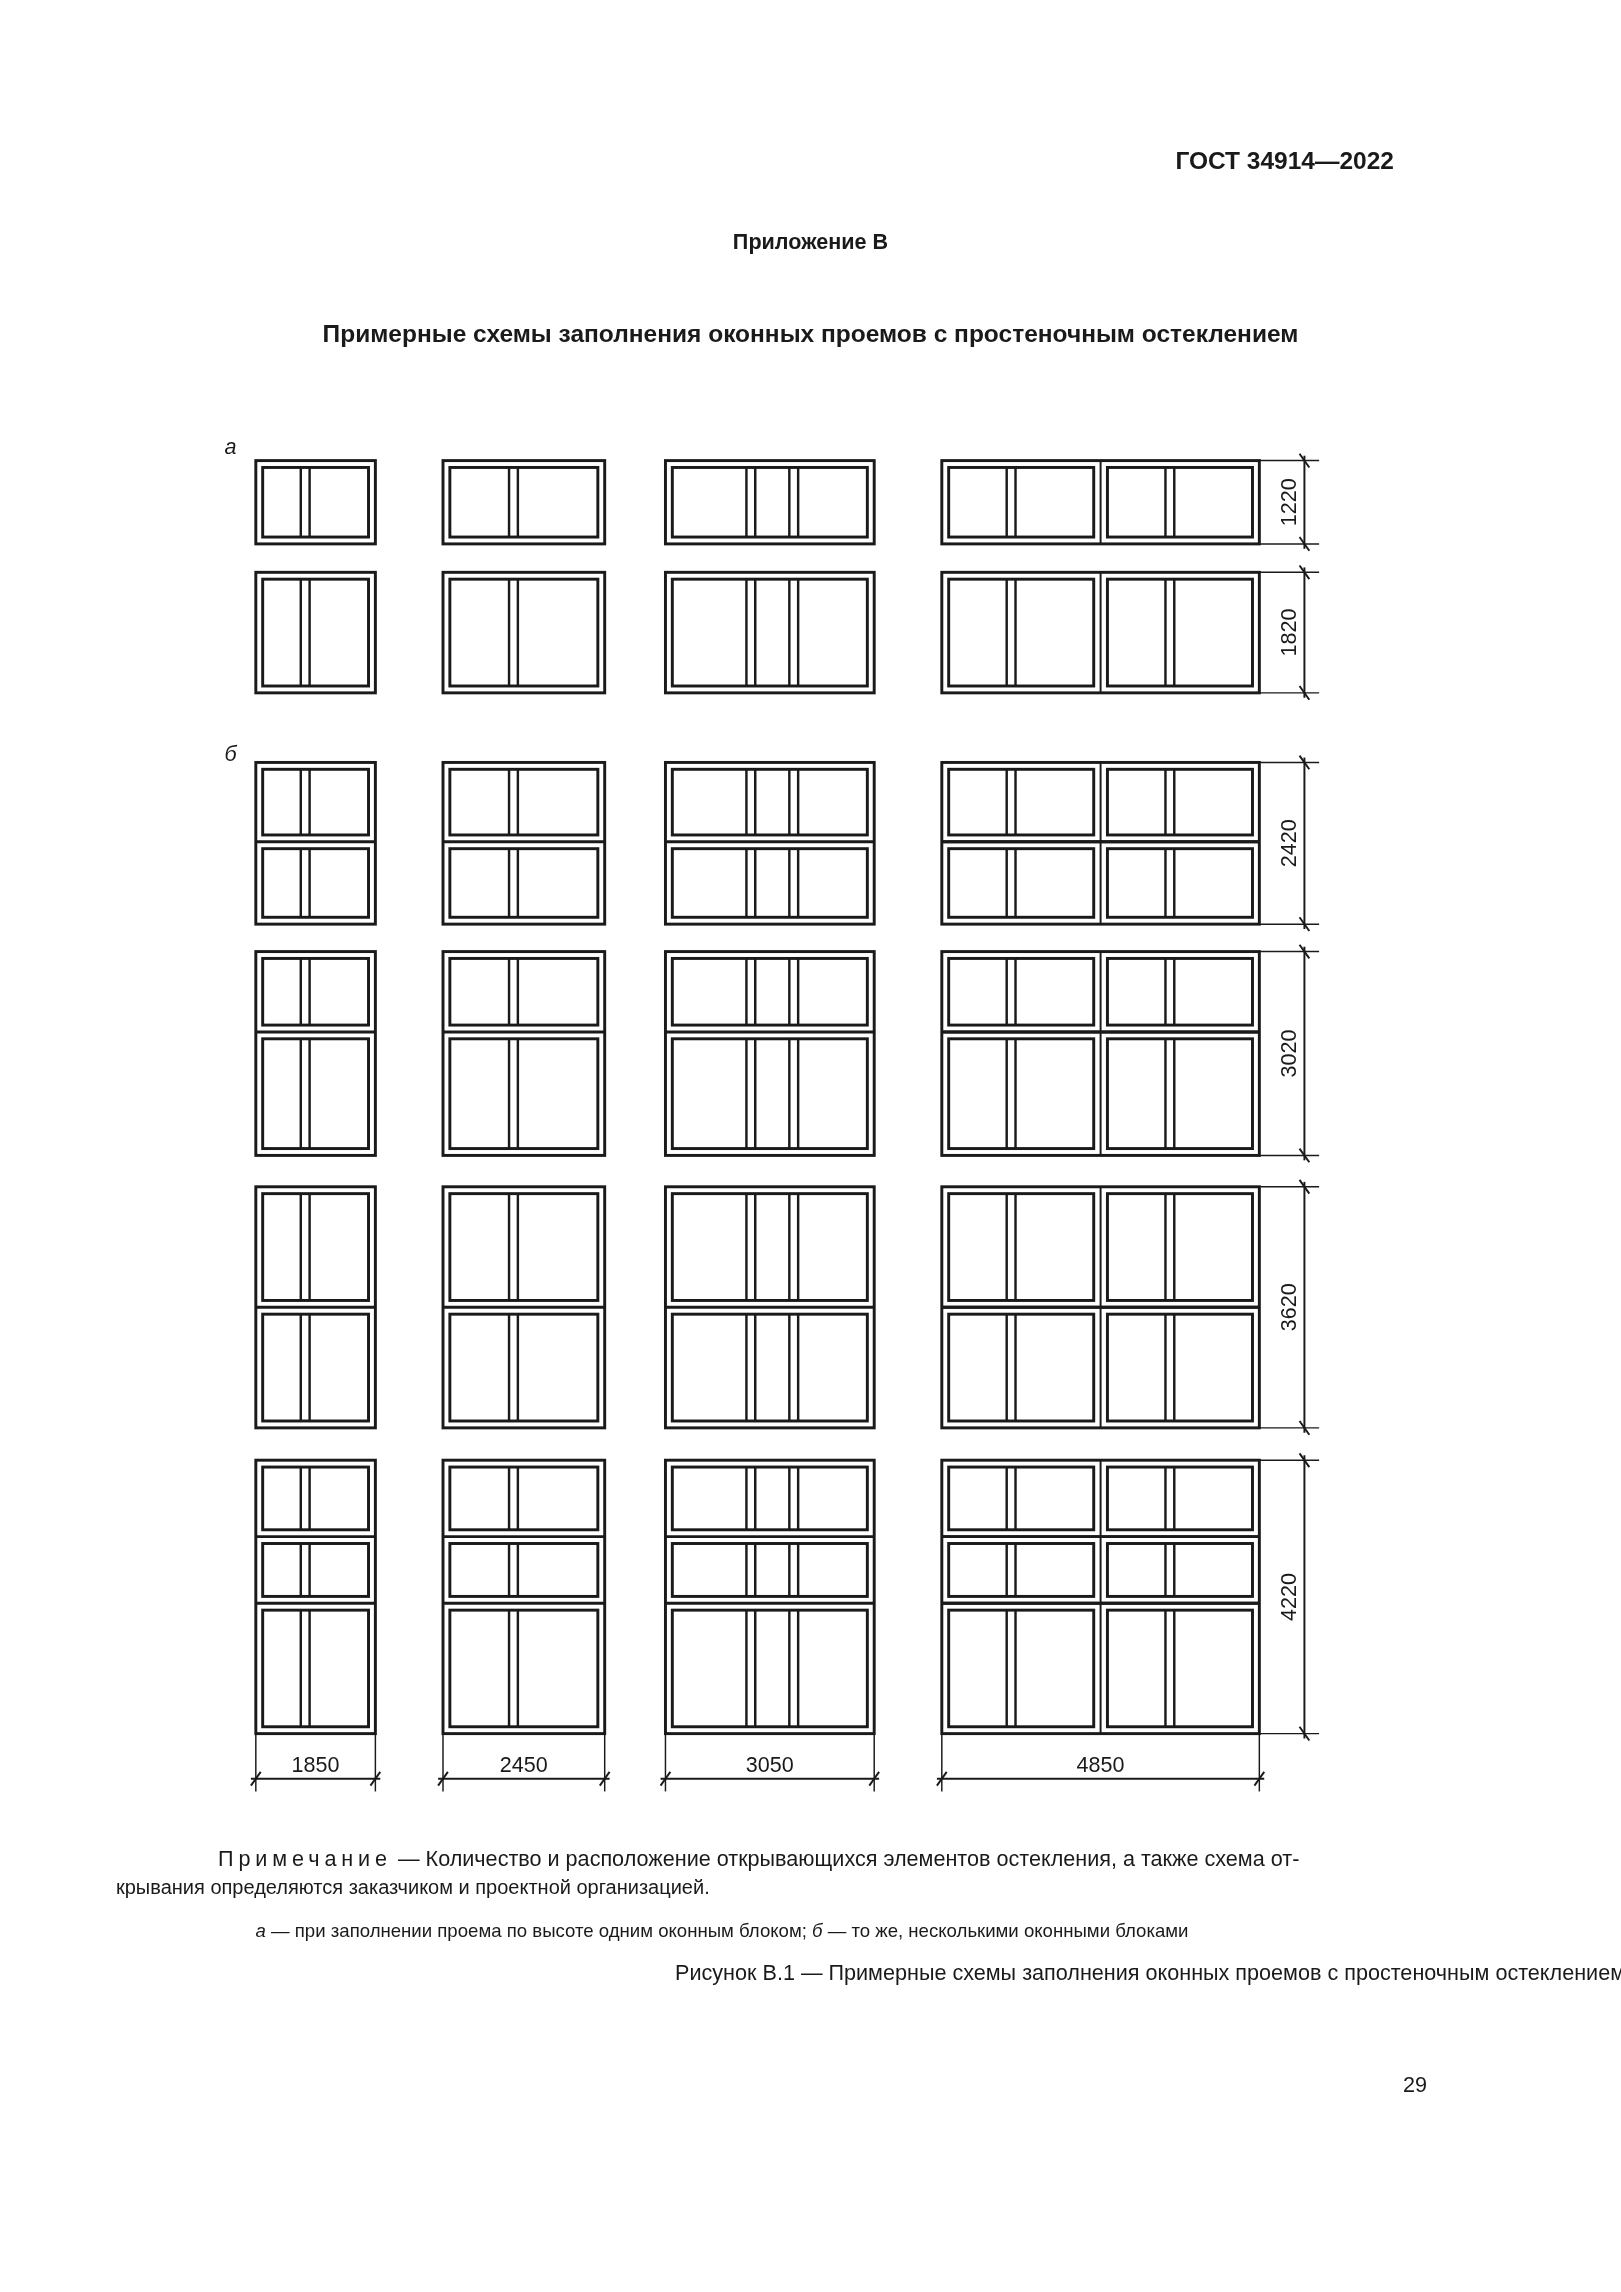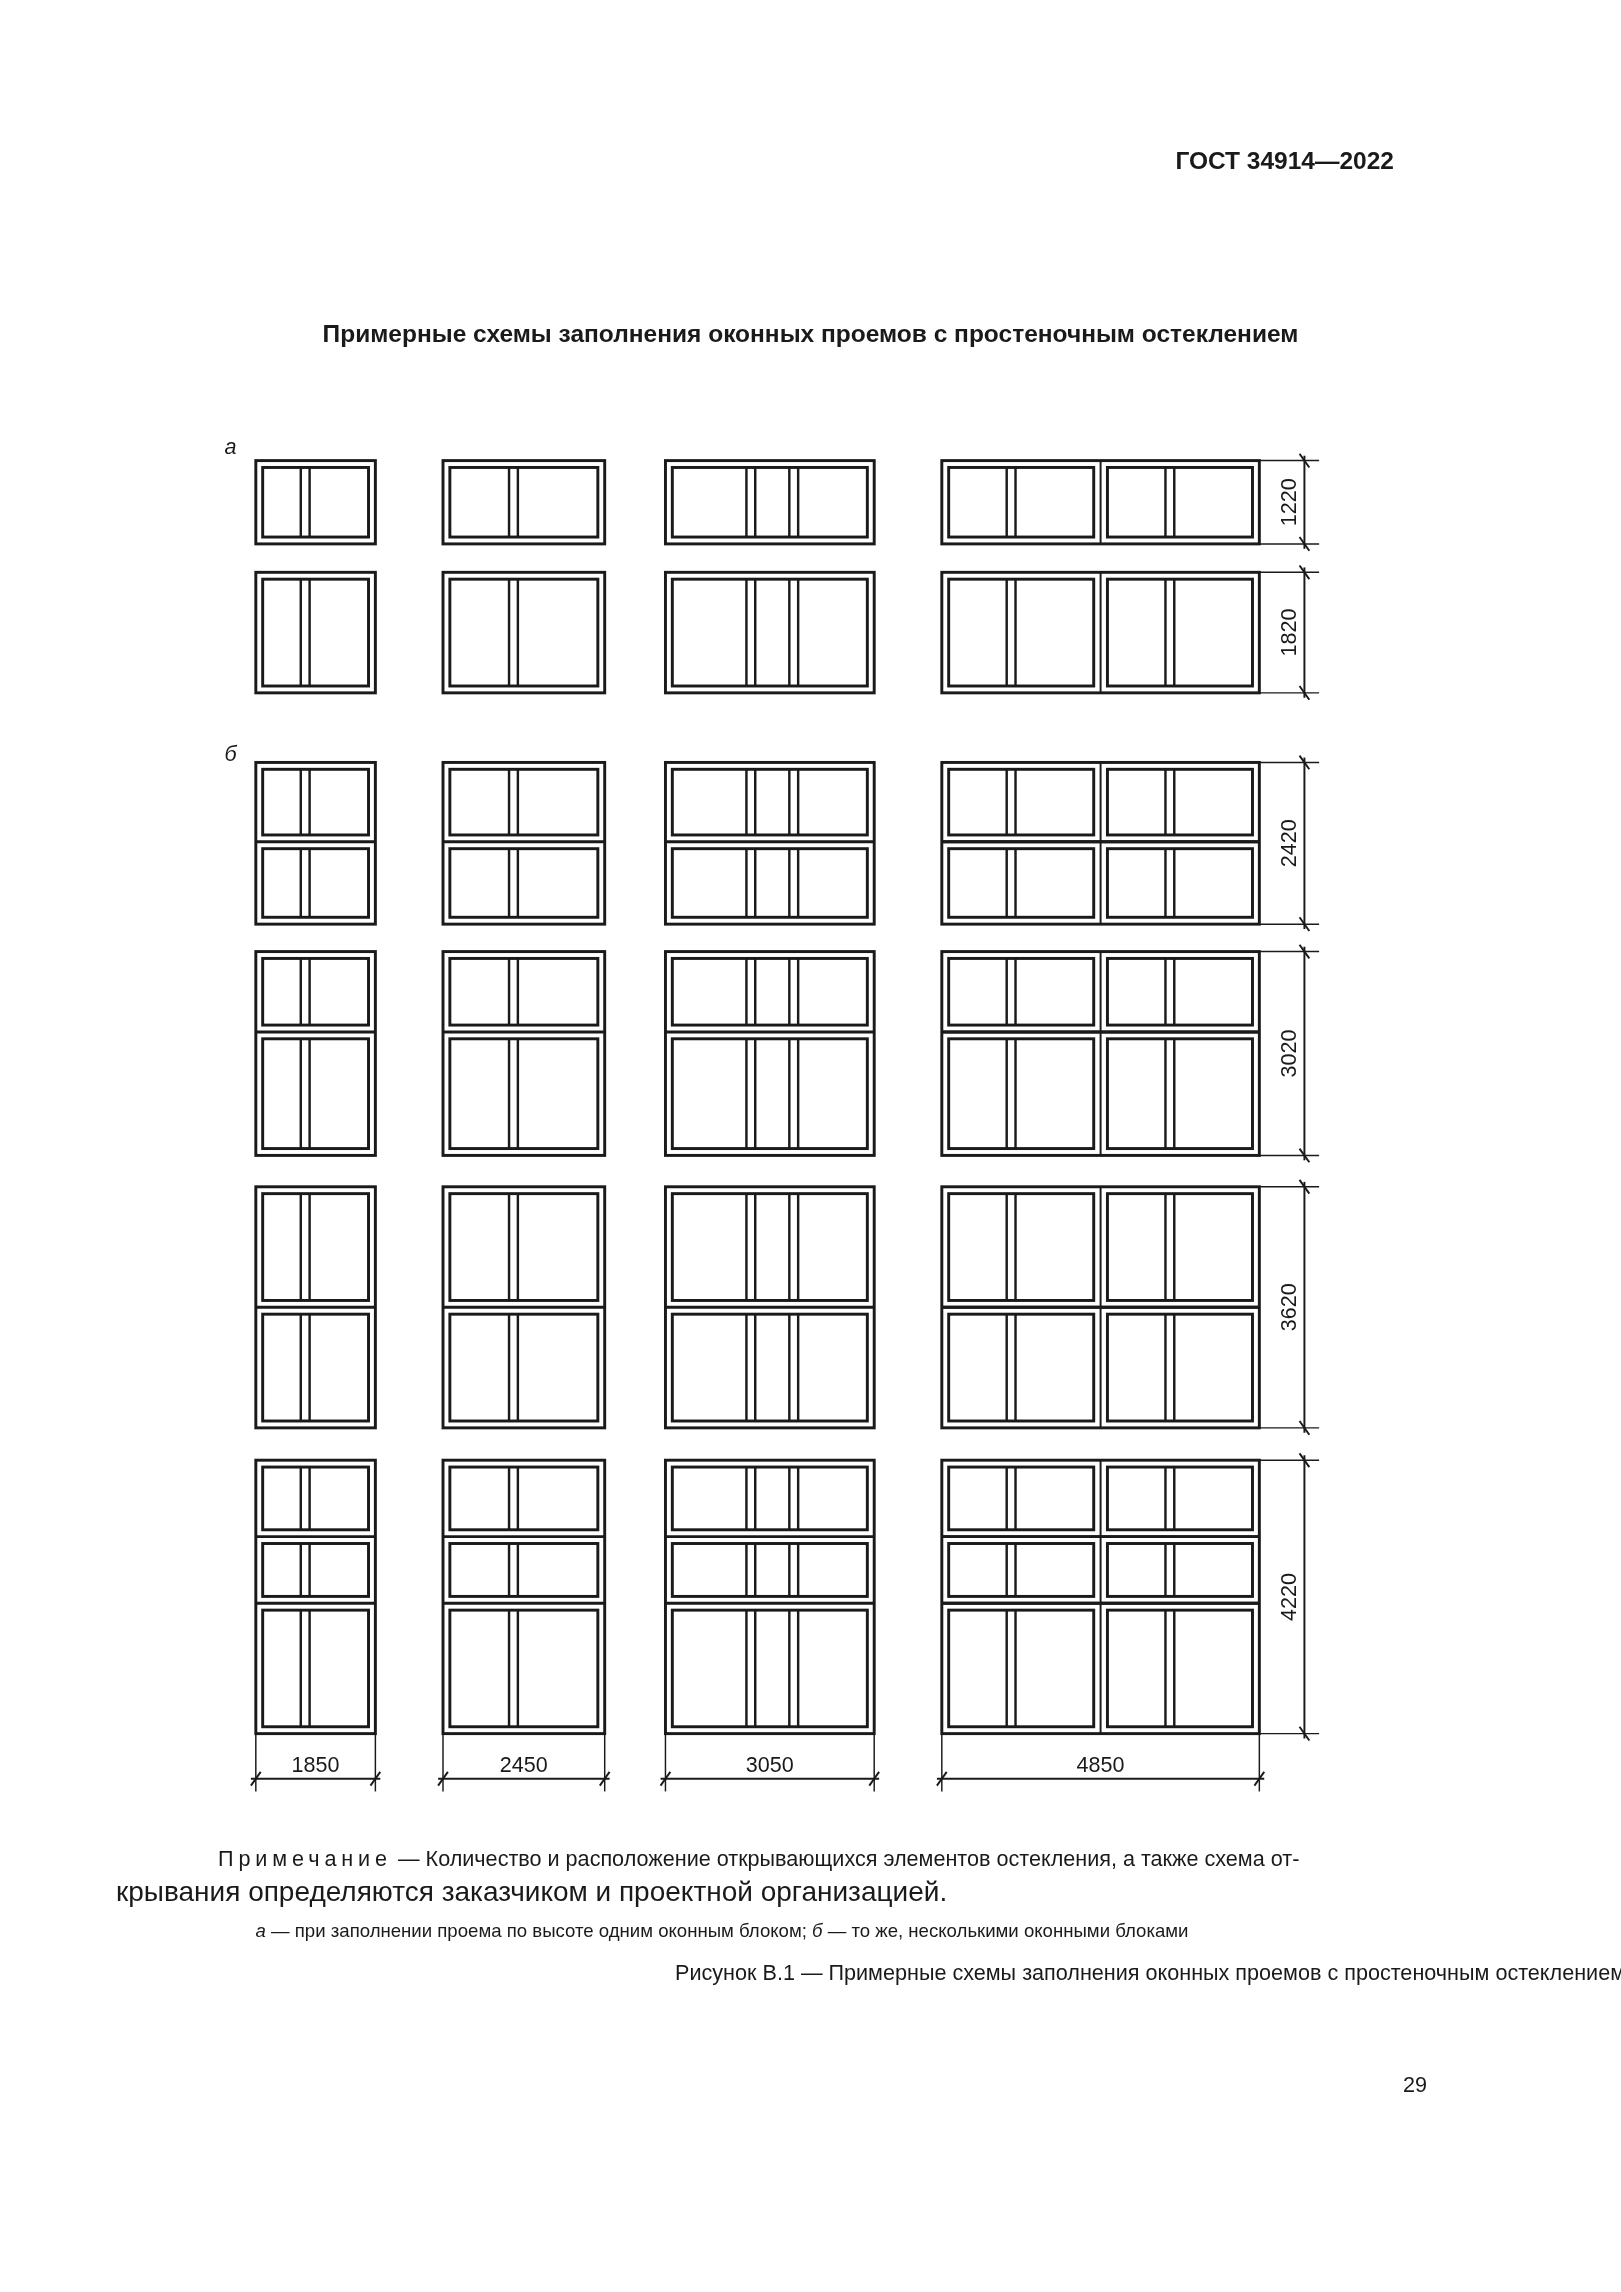--- a/index.html
+++ b/index.html
@@ -5,33 +5,34 @@
   html, body { margin:0; padding:0; background:#ffffff; }
   body { width:1621px; height:2293px; position:relative; overflow:hidden;
          font-family:"Liberation Sans", sans-serif; color:#1a1a1a; }
   .abs { position:absolute; }
   #std-code { left:948px; top:147px; width:446px; text-align:right; font-weight:bold; font-size:24.5px; }
   #annex-title { left:0; top:227px; width:1621px; text-align:center; font-weight:bold; font-size:21.6px; line-height:29px; }
   #main-title { left:0; top:320px; width:1621px; text-align:center; font-weight:bold; font-size:24.5px; }
   #figure { left:0; top:0; }
   .group-label { font-style:italic; font-size:22px; }
   #note-line1 { left:186px; top:1846px; font-size:21.6px;margin-left:32px; }
-  #note-line2 { left:116px; top:1876px; font-size:28px; }
+  #note-line2 { left:116px; top:1876px; font-size:20px; }
   .spaced { letter-spacing:4.9px; }
   #legend { left:0; top:1920px; width:1444px; text-align:center; font-size:18.6px; }
   #caption { left:4px; top:1960px; width:1621px; text-align:right; font-size:21.6px; }
   #page-number { left:1372px; top:2072px; width:55px; text-align:right; font-size:21.6px; }
   svg text { font-family:"Liberation Sans", sans-serif; fill:#1a1a1a; }
 </style>
 </head>
 <body>
 
 <div id="std-code" class="abs">ГОСТ 34914—2022</div>
 
 <div id="annex-title" class="abs">
+  <div>Приложение В</div>
 </div>
 
 <div id="main-title" class="abs">Примерные схемы заполнения оконных проемов с простеночным остеклением</div>
 
 <svg id="figure" class="abs" width="1621" height="1862" viewBox="0 0 1654 1900" xmlns="http://www.w3.org/2000/svg">
   <text x="229" y="463" class="group-label" font-size="22" font-style="italic">а</text>
   <text x="229" y="777" class="group-label" font-size="22" font-style="italic">б</text>
   <g id="windows">
       <g>
         <rect x="261" y="470" width="122" height="85" fill="none" stroke="#1a1a1a" stroke-width="3"></rect>

